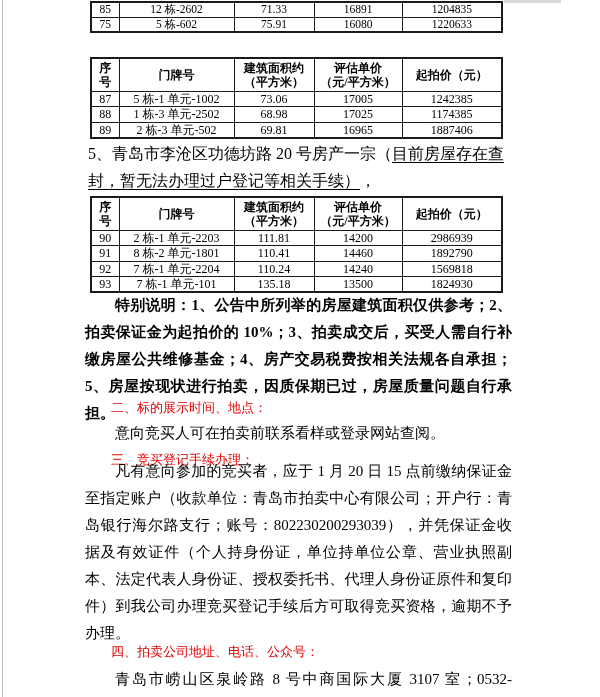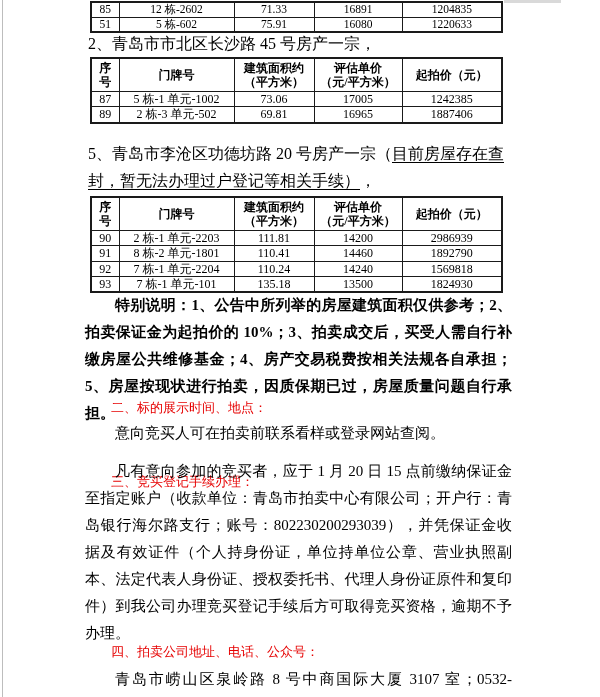--- a/index.html
+++ b/index.html
@@ -25,21 +25,21 @@
   .u { text-decoration:underline; text-underline-offset:3px; }
 
   .para { position:absolute; left:85px; width:427px; font-size:15px; line-height:27px;
           text-align:justify; text-indent:2em; }
   .bold { font-weight:bold; }
   .red-heading { position:absolute; left:85px; width:427px; text-indent:2em; font-size:13px;
           font-weight:normal; color:var(--accent-red,#e60000); line-height:21px; }
   #p-special { top:292px; }
   #h-display { top:397px; }
   #p-display { top:420px; }
-  #h-reg { top:471px; }
+  #h-reg { top:449px; }
   #p-reg { top:458px; }
   #h-company { top:641px; }
   #p-company { top:666px; }
 </style>
 </head>
 <body>
 
 <div class="page">
   <div class="edge-left"></div>
   <div class="topright-bar"></div>
@@ -54,30 +54,29 @@
       </colgroup>
     <tbody>
         <tr>
           <td>85</td>
           <td>12 栋-2602</td>
           <td>71.33</td>
           <td>16891</td>
           <td>1204835</td>
         </tr>
         <tr>
-          <td>51</td>
+          <td>75</td>
           <td>5 栋-602</td>
           <td>75.91</td>
           <td>16080</td>
           <td>1220633</td>
         </tr>
       </tbody>
   </table>
 
-  <div class="sec-heading" id="h-sec2">2、青岛市市北区长沙路 45 号房产一宗，</div>
 
   <table class="lot-table" id="table2">
     <colgroup>
         <col style="width:28px">
         <col style="width:115px">
         <col style="width:80px">
         <col style="width:88px">
         <col style="width:100px">
       </colgroup>
     <thead>
@@ -92,20 +91,27 @@
         <th>起拍价（元）</th>
       </tr>
     </thead>
     <tbody>
         <tr>
           <td>87</td>
           <td>5 栋-1 单元-1002</td>
           <td>73.06</td>
           <td>17005</td>
           <td>1242385</td>
+        </tr>
+        <tr>
+          <td>88</td>
+          <td>1 栋-3 单元-2502</td>
+          <td>68.98</td>
+          <td>17025</td>
+          <td>1174385</td>
         </tr>
         <tr>
           <td>89</td>
           <td>2 栋-3 单元-502</td>
           <td>69.81</td>
           <td>16965</td>
           <td>1887406</td>
         </tr>
       </tbody>
   </table>

